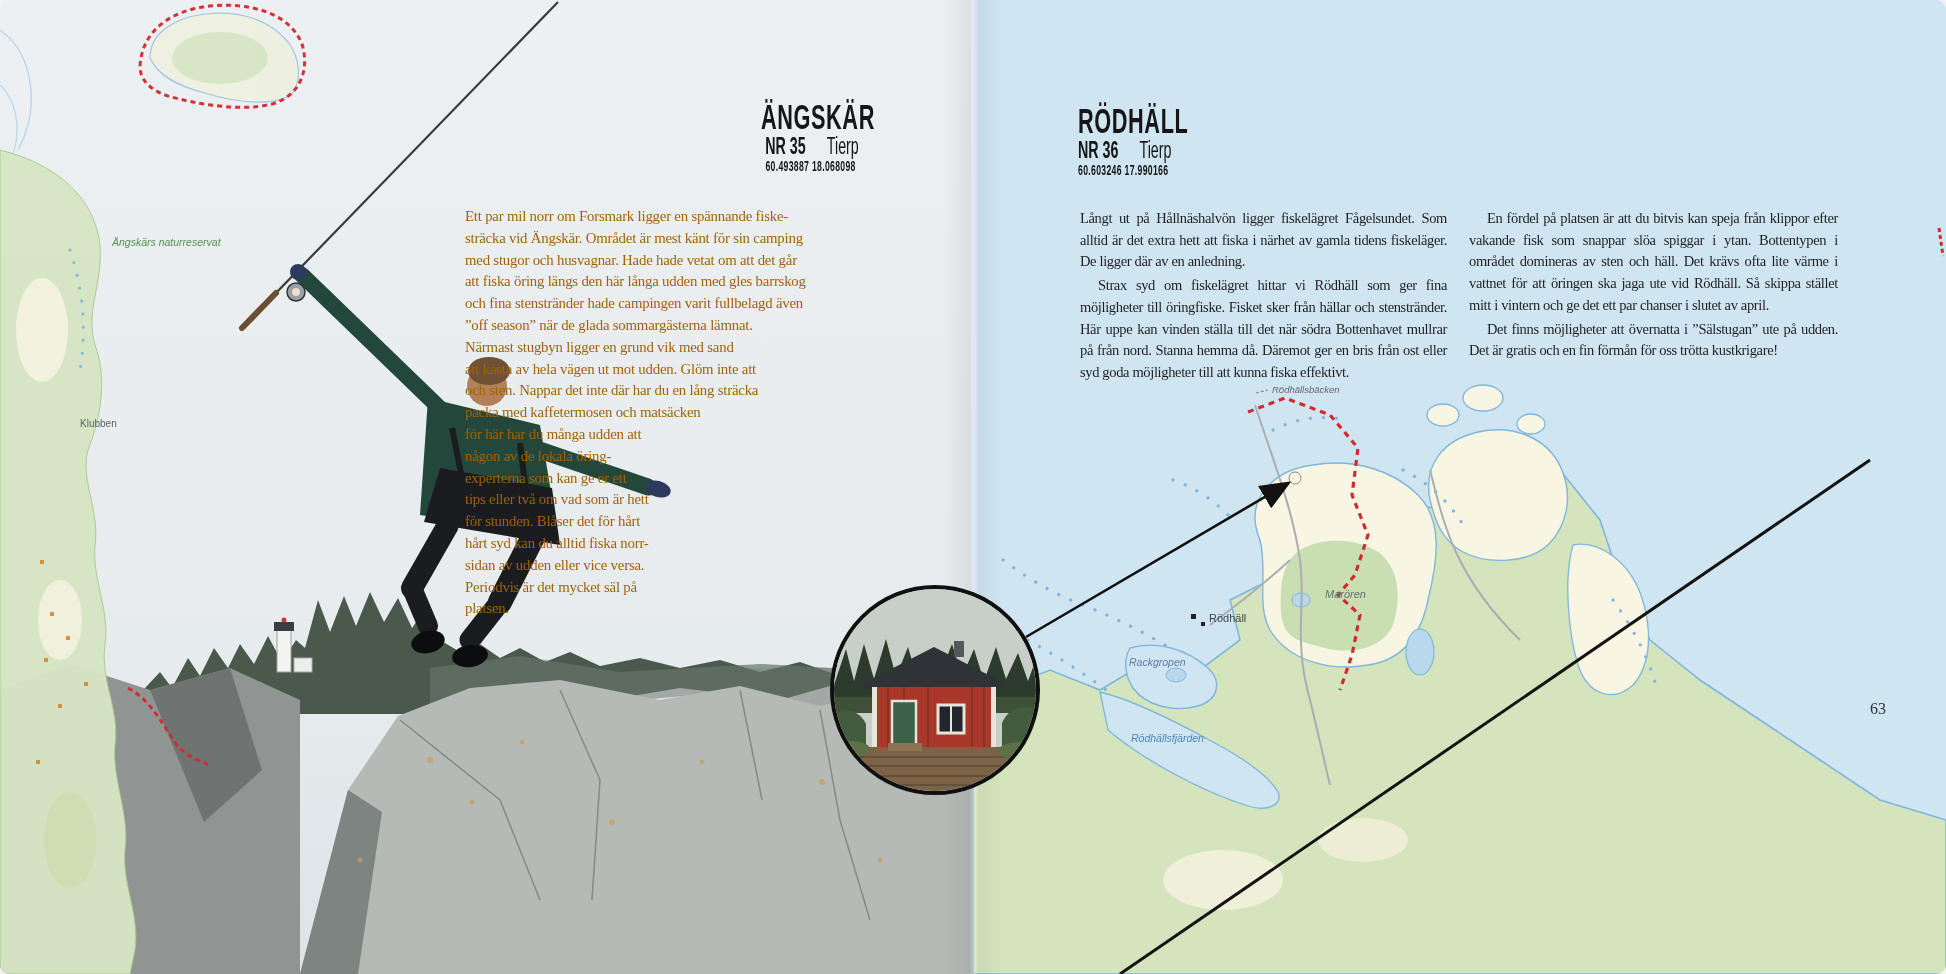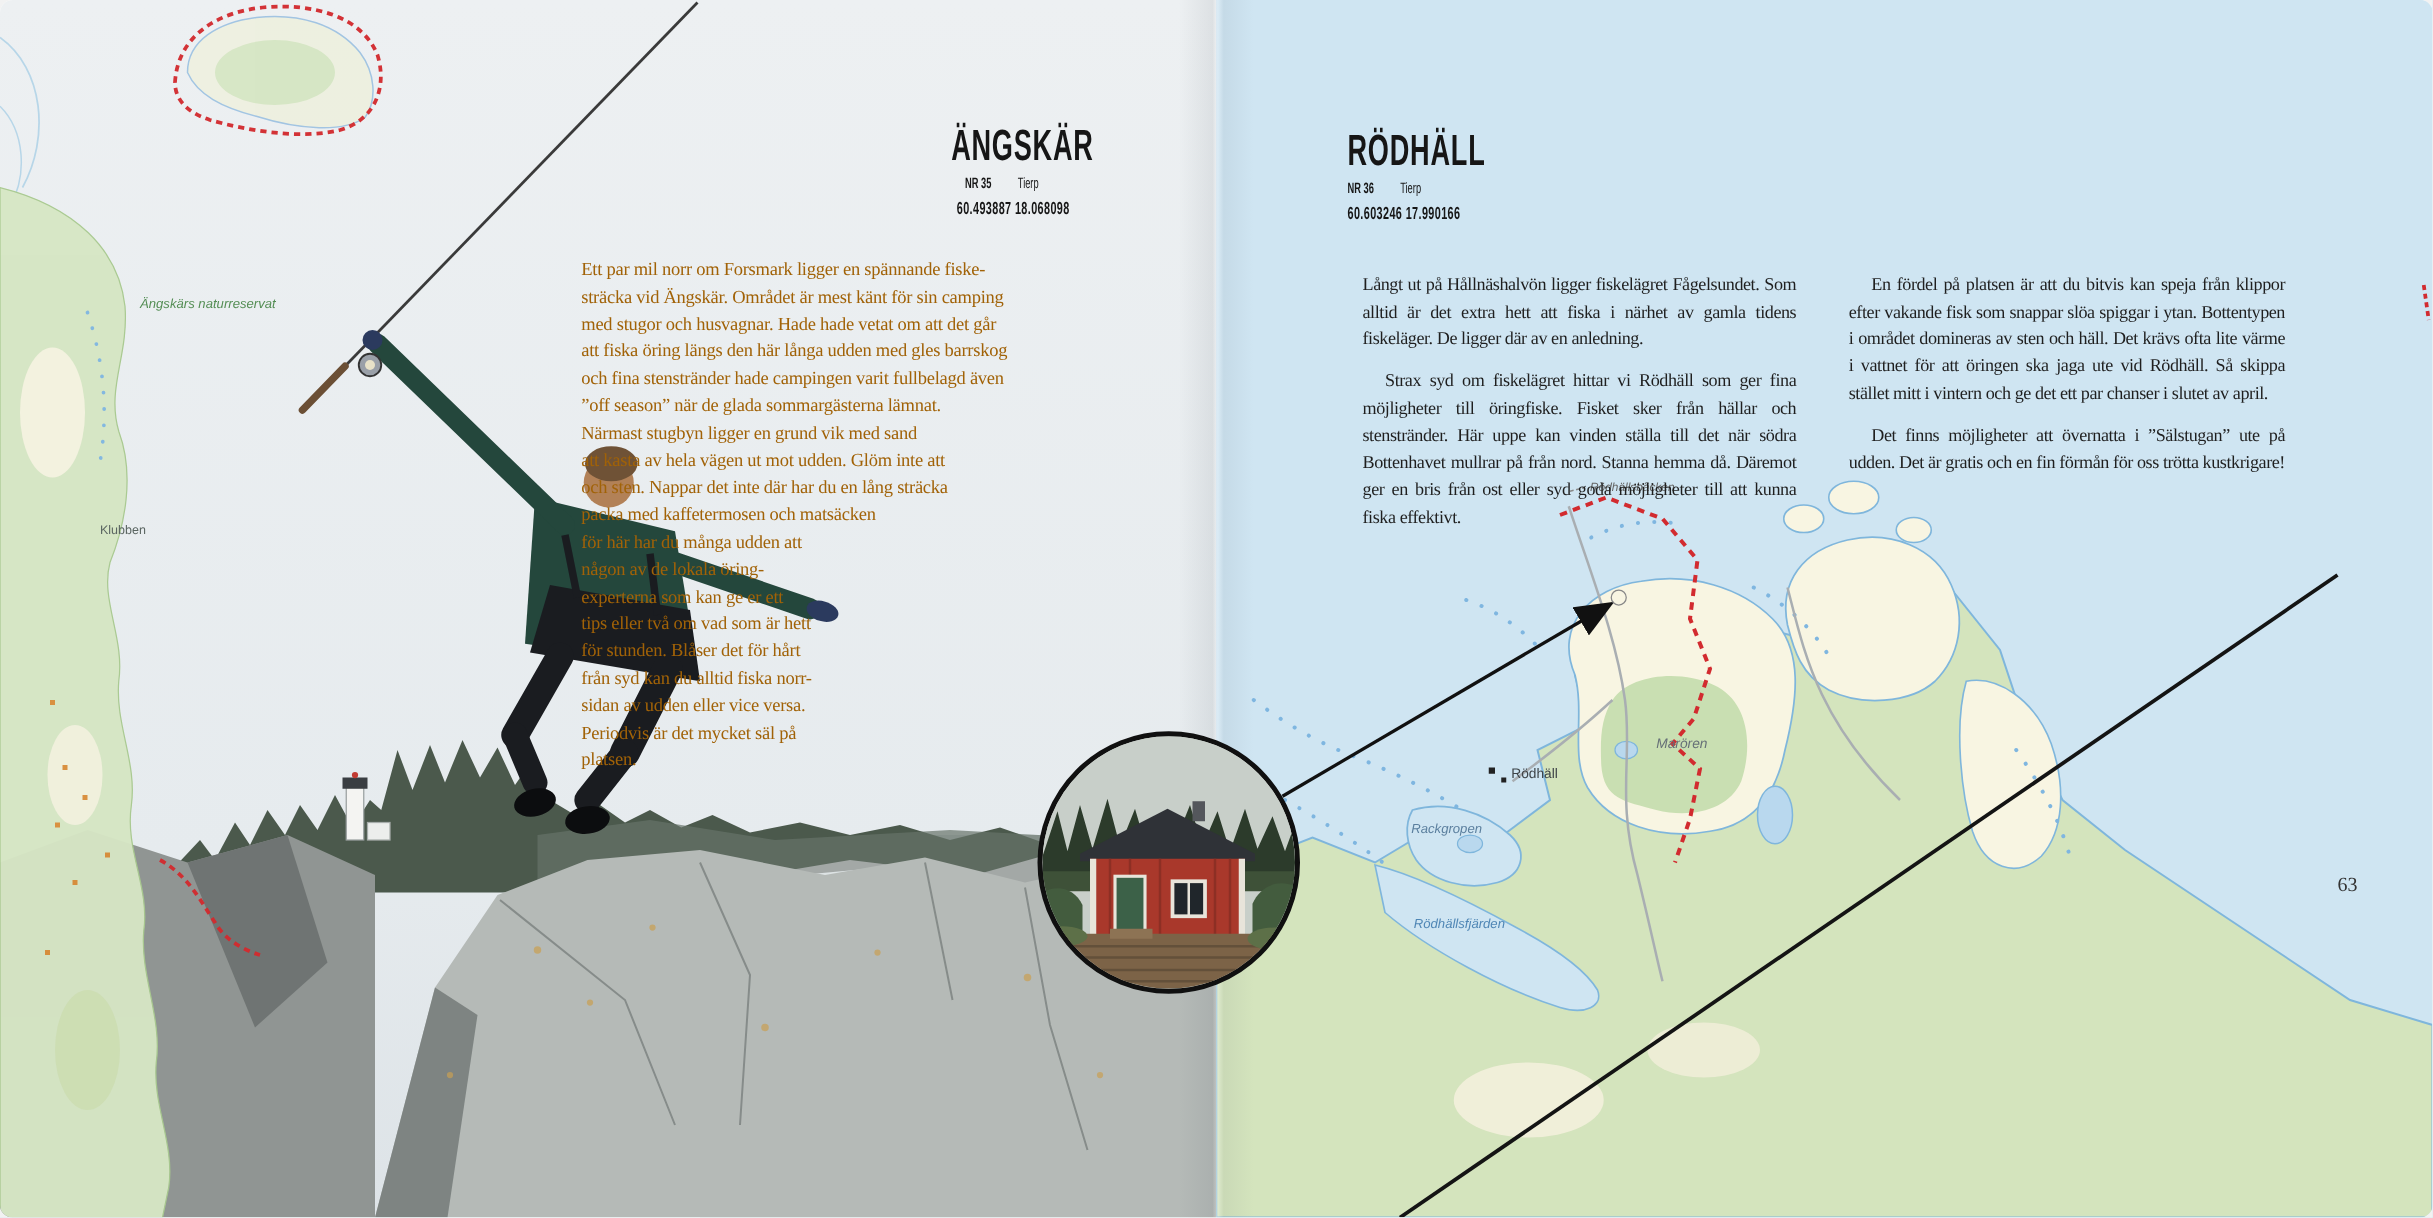--- a/index.html
+++ b/index.html
@@ -12,32 +12,32 @@
   .page svg.scene{position:absolute;left:0;top:0;}
 
   
   .hdr{position:absolute;color:#161616;font-family:"Liberation Sans",sans-serif;}
   .hdr-left{top:100px;right:98px;text-align:center;}
   .hdr-right{top:104px;left:105px;text-align:left;}
   .cond{display:inline-block;white-space:nowrap;transform:scaleX(.62);}
   .o-r{transform-origin:100% 50%;}
   .o-l{transform-origin:0 50%;}
   .ttl{font-size:35px;font-weight:700;letter-spacing:1px;line-height:34px;}
-  .meta{font-size:12px;line-height:21px;margin-top:2px;}
+  .meta{font-size:23px;line-height:21px;margin-top:2px;}
   .meta b{font-weight:700;}
   .meta .region{margin-left:34px;font-weight:500;}
   .coords{font-size:14px;font-weight:600;line-height:19px;letter-spacing:.5px;}
 
   
   .leftbody{position:absolute;top:206px;right:98px;width:410px;color:#a16207;}
   .bl{height:21.8px;line-height:21.8px;font-size:14.8px;letter-spacing:-.2px;white-space:nowrap;}
 
   
   .col{position:absolute;top:206px;color:#1f1f1f;}
-  .col p{margin:12px;font-size:14.5px;line-height:21.7px;text-align:justify;letter-spacing:-.35px;}
+  .col p{margin:2px;font-size:14.5px;line-height:21.7px;text-align:justify;letter-spacing:-.35px;}
   .col p.indent{text-indent:18px;}
   .col1{left:105px;width:371px;}
   .col2{left:494px;width:373px;}
 
   .pageno{position:absolute;left:897px;top:700px;font-size:16px;color:#333;}
 
   
   .inset{position:absolute;left:830px;top:585px;width:210px;height:210px;border-radius:50%;
          border:4px solid #101010;overflow:hidden;background:#c8cfc9;box-sizing:border-box;z-index:5;}
   .inset svg{display:block;}
@@ -168,21 +168,21 @@
       <div class="bl">”off season” när de glada sommargästerna lämnat.</div>
       <div class="bl">Närmast stugbyn ligger en grund vik med sand</div>
       <div class="bl">att kasta av hela vägen ut mot udden. Glöm inte att</div>
       <div class="bl">och sten. Nappar det inte där har du en lång sträcka</div>
       <div class="bl">packa med kaffetermosen och matsäcken</div>
       <div class="bl">för här har du många udden att</div>
       <div class="bl">någon av de lokala öring-</div>
       <div class="bl">experterna som kan ge er ett</div>
       <div class="bl">tips eller två om vad som är hett</div>
       <div class="bl">för stunden. Blåser det för hårt</div>
-      <div class="bl">från syd kan du alltid fiska norr-</div>
+      <div class="bl">hårt syd kan du alltid fiska norr-</div>
       <div class="bl">sidan av udden eller vice versa.</div>
       <div class="bl">Periodvis är det mycket säl på</div>
       <div class="bl">platsen.</div>
     </div>
   </div>
 
   <div class="page page-right">
 
     <svg class="scene" width="973" height="974" viewBox="0 0 973 974">
       <defs>

